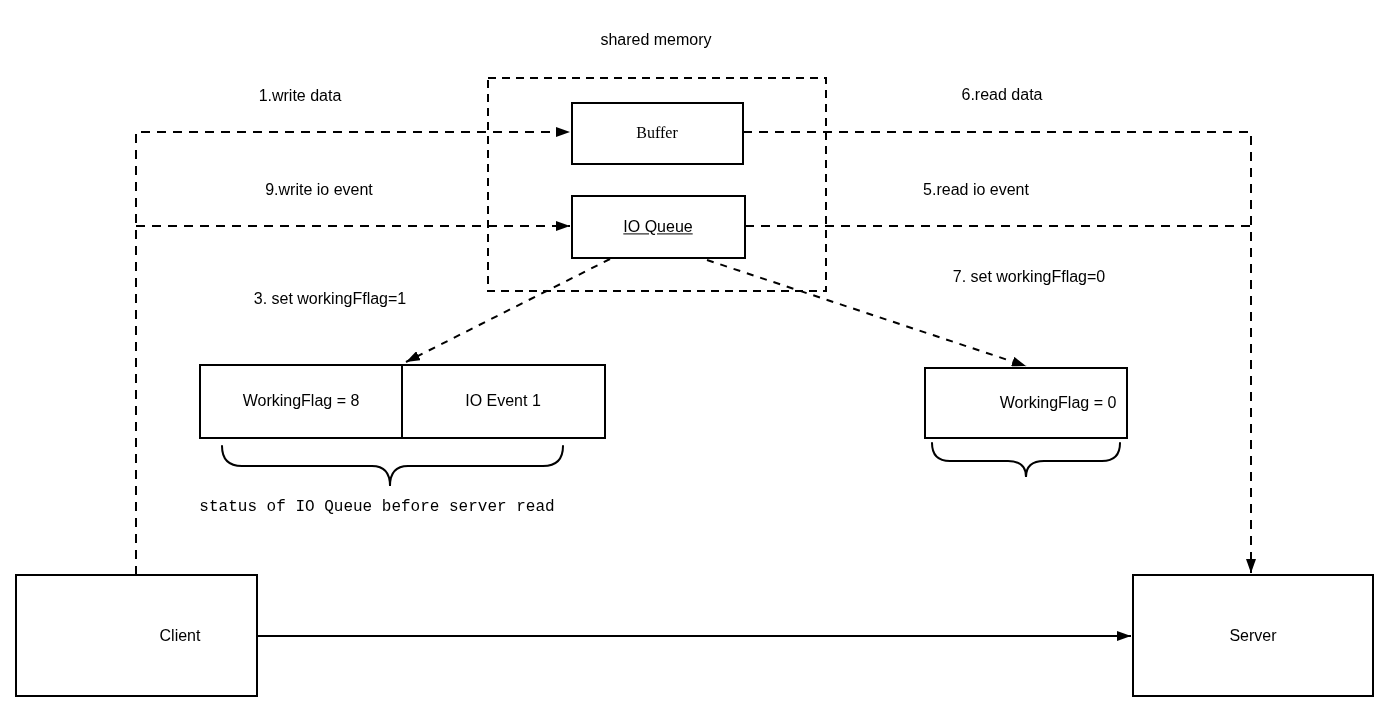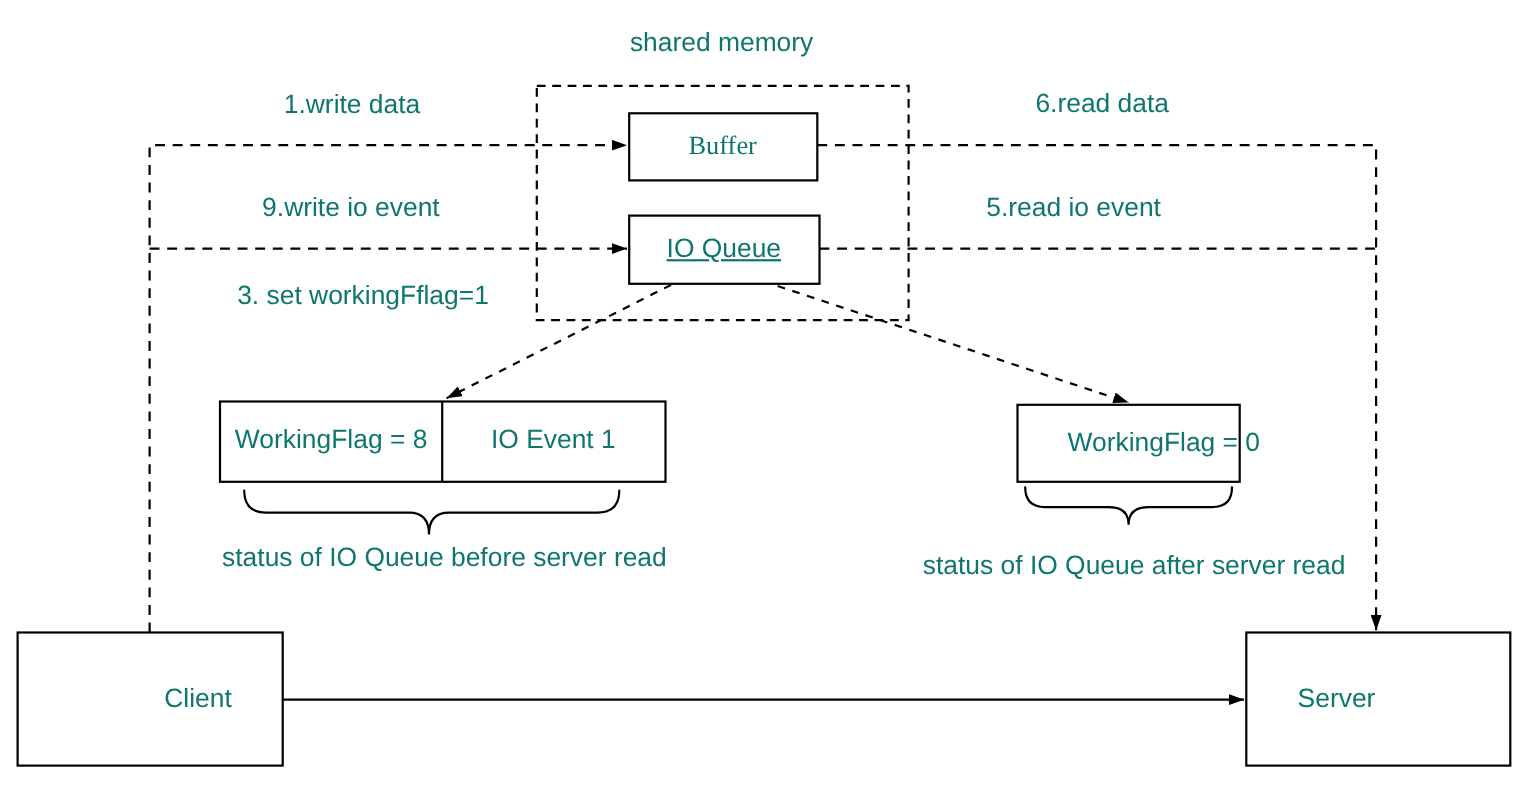--- a/index.html
+++ b/index.html
@@ -17,23 +17,23 @@
     overflow: hidden;
   }
   .canvas svg {
     position: absolute;
     left: 0;
     top: 0;
   }
   .lbl {
     position: absolute;
     transform: translate(-50%, -50%);
-    font-size: 24px;
+    font-size: 16px;
     line-height: 1.2;
-    color: #0f766e;
+    color: #000000;
     white-space: nowrap;
     text-align: center;
   }
 </style>
 </head>
 <body>
 
 <div class="canvas">
 
   <svg width="1390" height="714" viewBox="0 0 1390 714">
@@ -76,39 +76,39 @@
 
     <path d="M932,443 Q932,461 950,461 L1008,461 Q1026,461 1026,477 Q1026,461 1044,461 L1102,461 Q1120,461 1120,443" fill="none" stroke="#000000" stroke-width="2" stroke-linecap="round"></path>
   </svg>
 
   <div class="lbl" style="left:656px; top:40px;">shared memory</div>
 
   <div class="lbl" style="left:657px; top:133px;font-family:Liberation Serif, serif;">Buffer</div>
 
   <div class="lbl" style="left:658px; top:227px;text-decoration:underline;">IO Queue</div>
 
-  <div class="lbl" style="left:320px; top:96px;">1.write data</div>
+  <div class="lbl" style="left:300px; top:96px;">1.write data</div>
 
   <div class="lbl" style="left:319px; top:190px;">9.write io event</div>
 
-  <div class="lbl" style="left:330px; top:270px;">3. set workingFflag=1</div>
+  <div class="lbl" style="left:330px; top:299px;">3. set workingFflag=1</div>
 
   <div class="lbl" style="left:1002px; top:95px;">6.read data</div>
 
   <div class="lbl" style="left:976px; top:190px;">5.read io event</div>
 
+  <div class="lbl" style="left:1029px; top:277px;">7. set workingFflag=0</div>
 
   <div class="lbl" style="left:301px; top:401px;">WorkingFlag = 8</div>
 
   <div class="lbl" style="left:503px; top:401px;">IO Event 1</div>
 
   <div class="lbl" style="left:1026px; top:403px;margin-left:32px;">WorkingFlag = 0</div>
 
-  <div class="lbl" style="left:404px; top:508px;">status of IO Queue before server read</div>
+  <div class="lbl" style="left:377px; top:508px;font-family:Liberation Mono, monospace;">status of IO Queue before server read</div>
 
-  <div class="lbl" style="left:1031px; top:515px;">status of IO Queue after server read</div>
 
   <div class="lbl" style="left:136px; top:636px;margin-left:44px;">Client</div>
 
-  <div class="lbl" style="left:1215px; top:636px;">Server</div>
+  <div class="lbl" style="left:1253px; top:636px;">Server</div>
 
 
 </div>
 
 </body></html>

